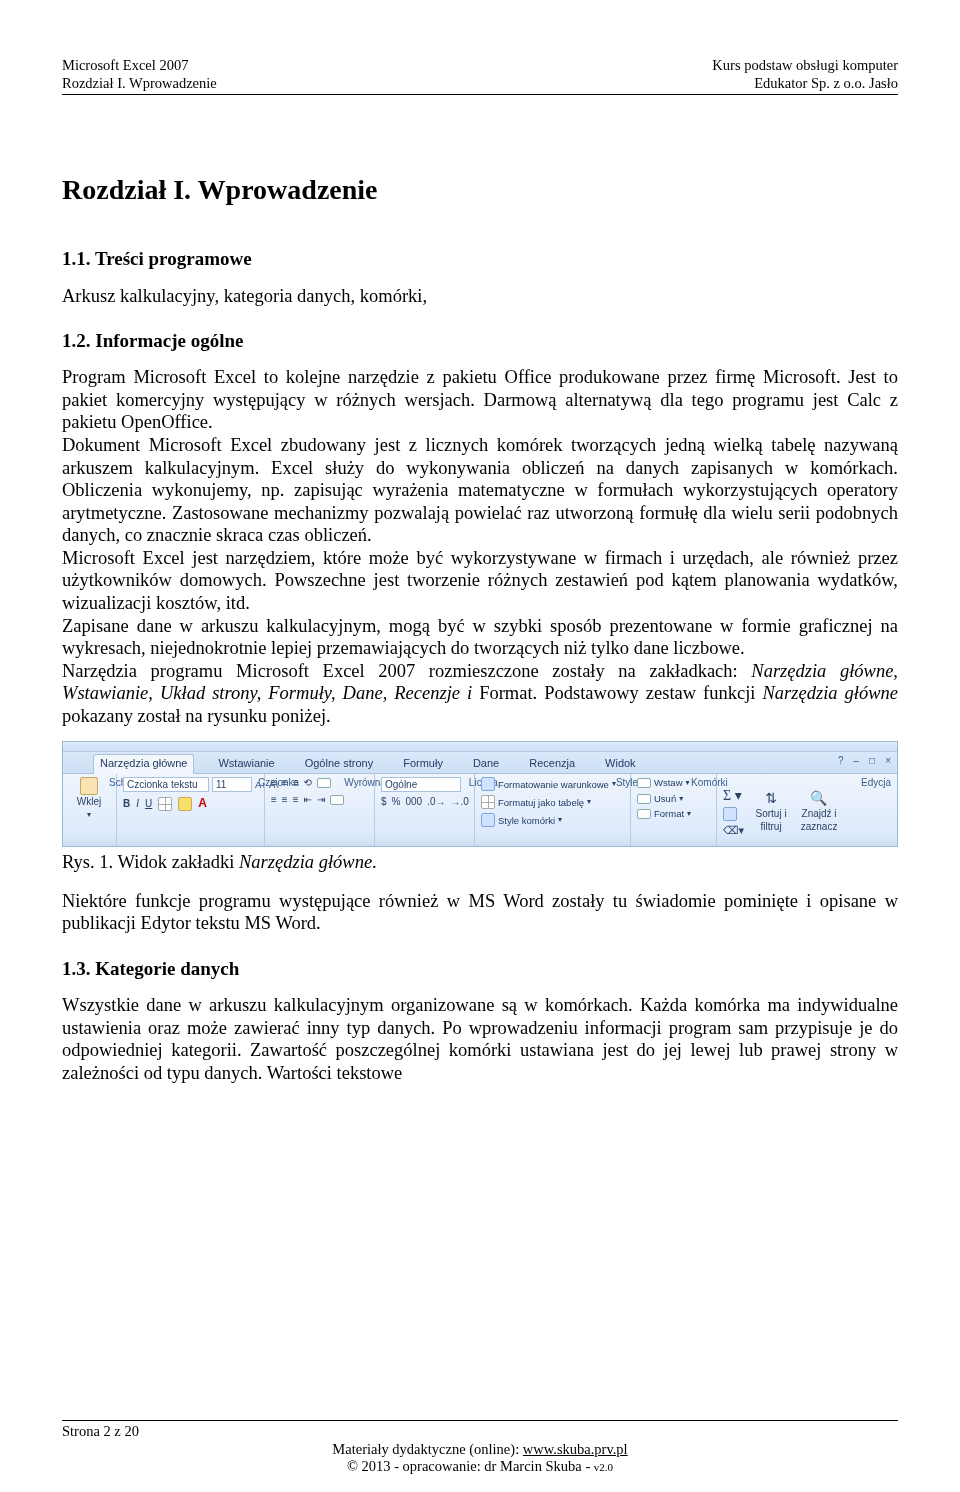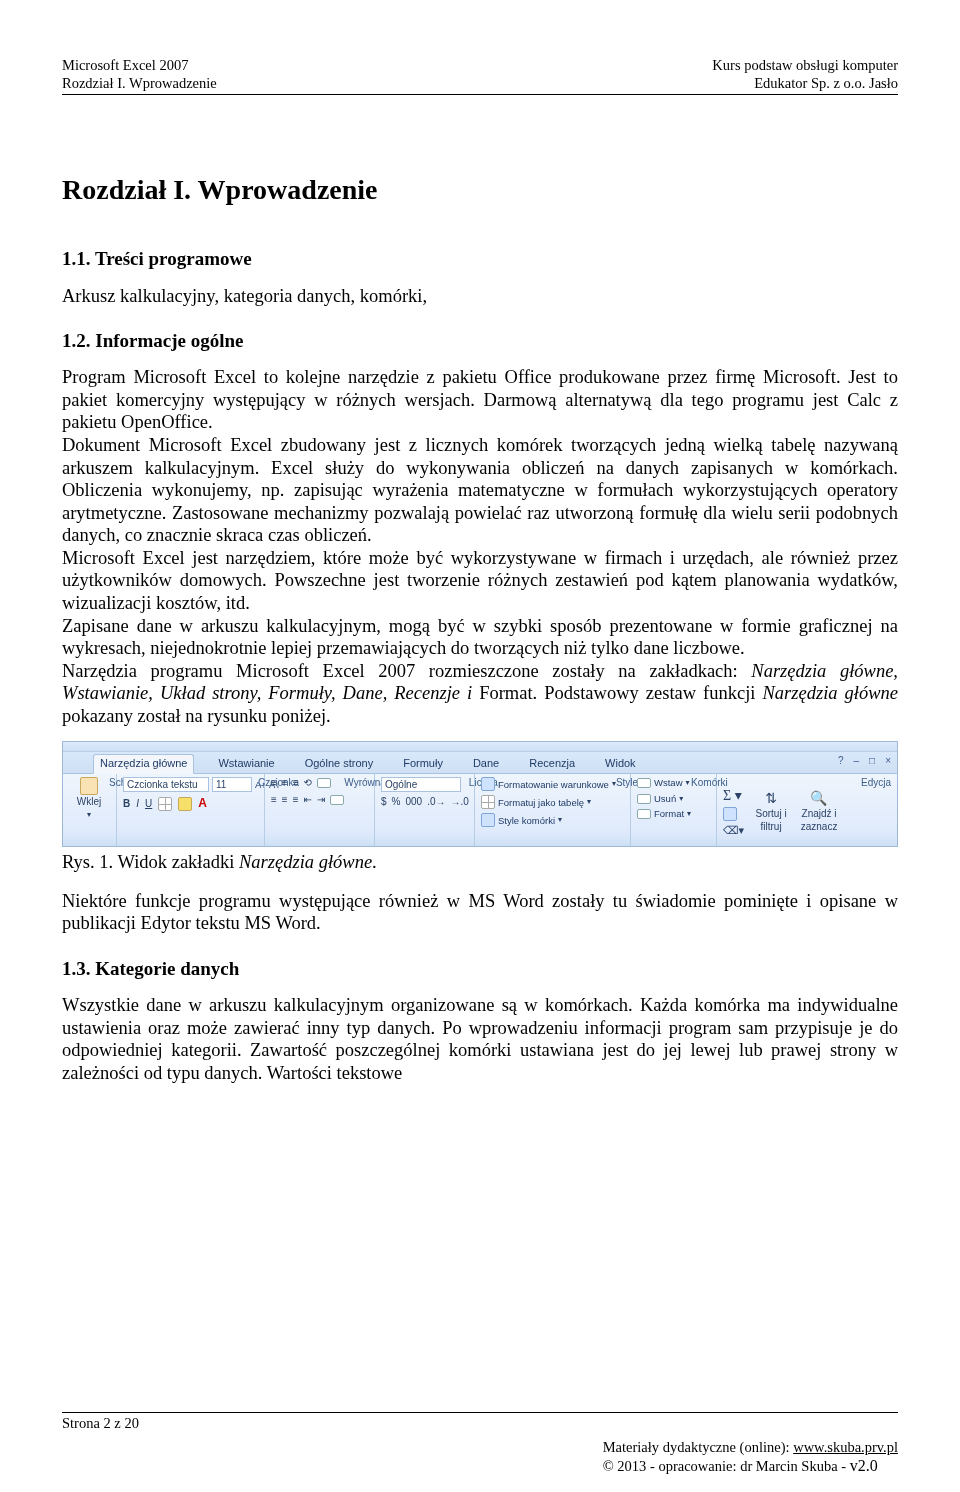--- a/index.html
+++ b/index.html
@@ -164,24 +164,25 @@
   .footer {
     position: absolute;
     left: 62px; right: 62px;
     bottom: 16px;
   }
   .footer .hr { margin-bottom: 2px; }
   .footer-row {
     display: flex;
     justify-content: space-between;
     font-size: 14.5px;
-  }
-  .footer-row .right { text-align: left; margin-top: 24px; }
+    flex-direction: column;
+  }
+  .footer-row .right { text-align: center; }
   .footer-row a { color: #000; text-decoration: underline; }
-  .small { font-size: 16px; }
+  .small { font-size: 11px; }
 </style>
 </head>
 <body>
 
 <div class="header-row">
   <div class="col">
     <div>Microsoft Excel 2007</div>
     <div>Rozdział I. Wprowadzenie</div>
   </div>
   <div class="col right">

